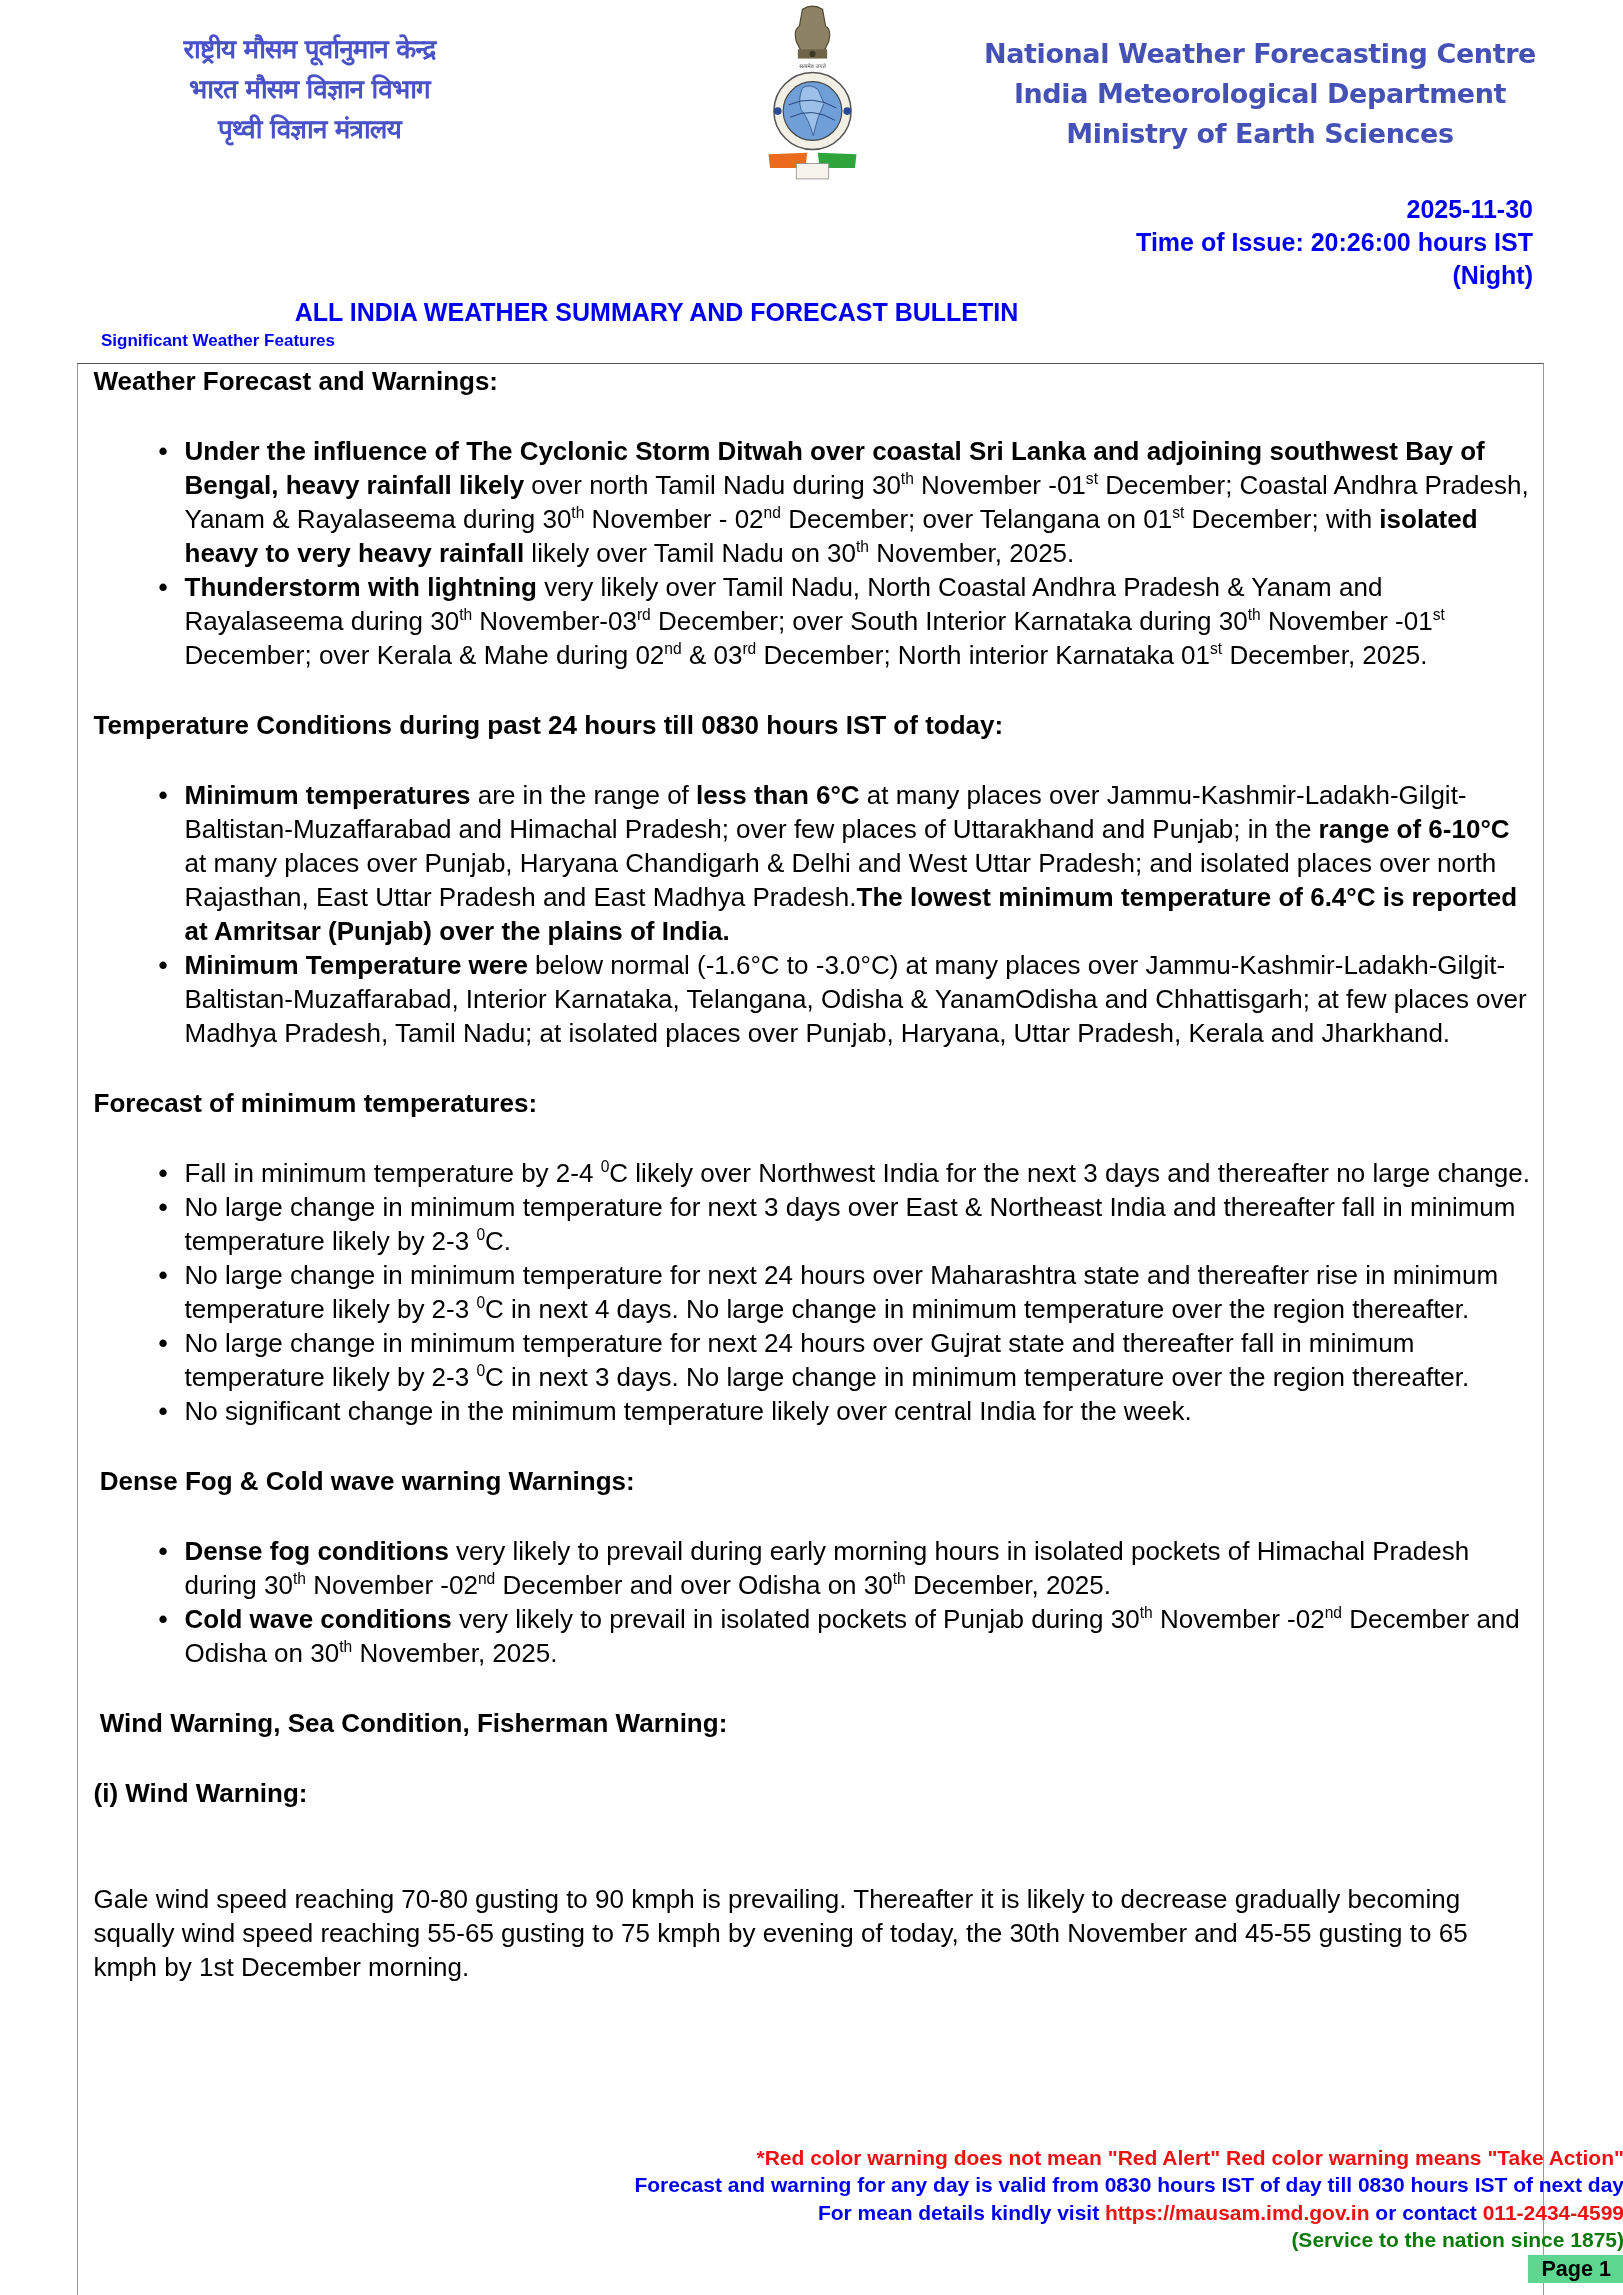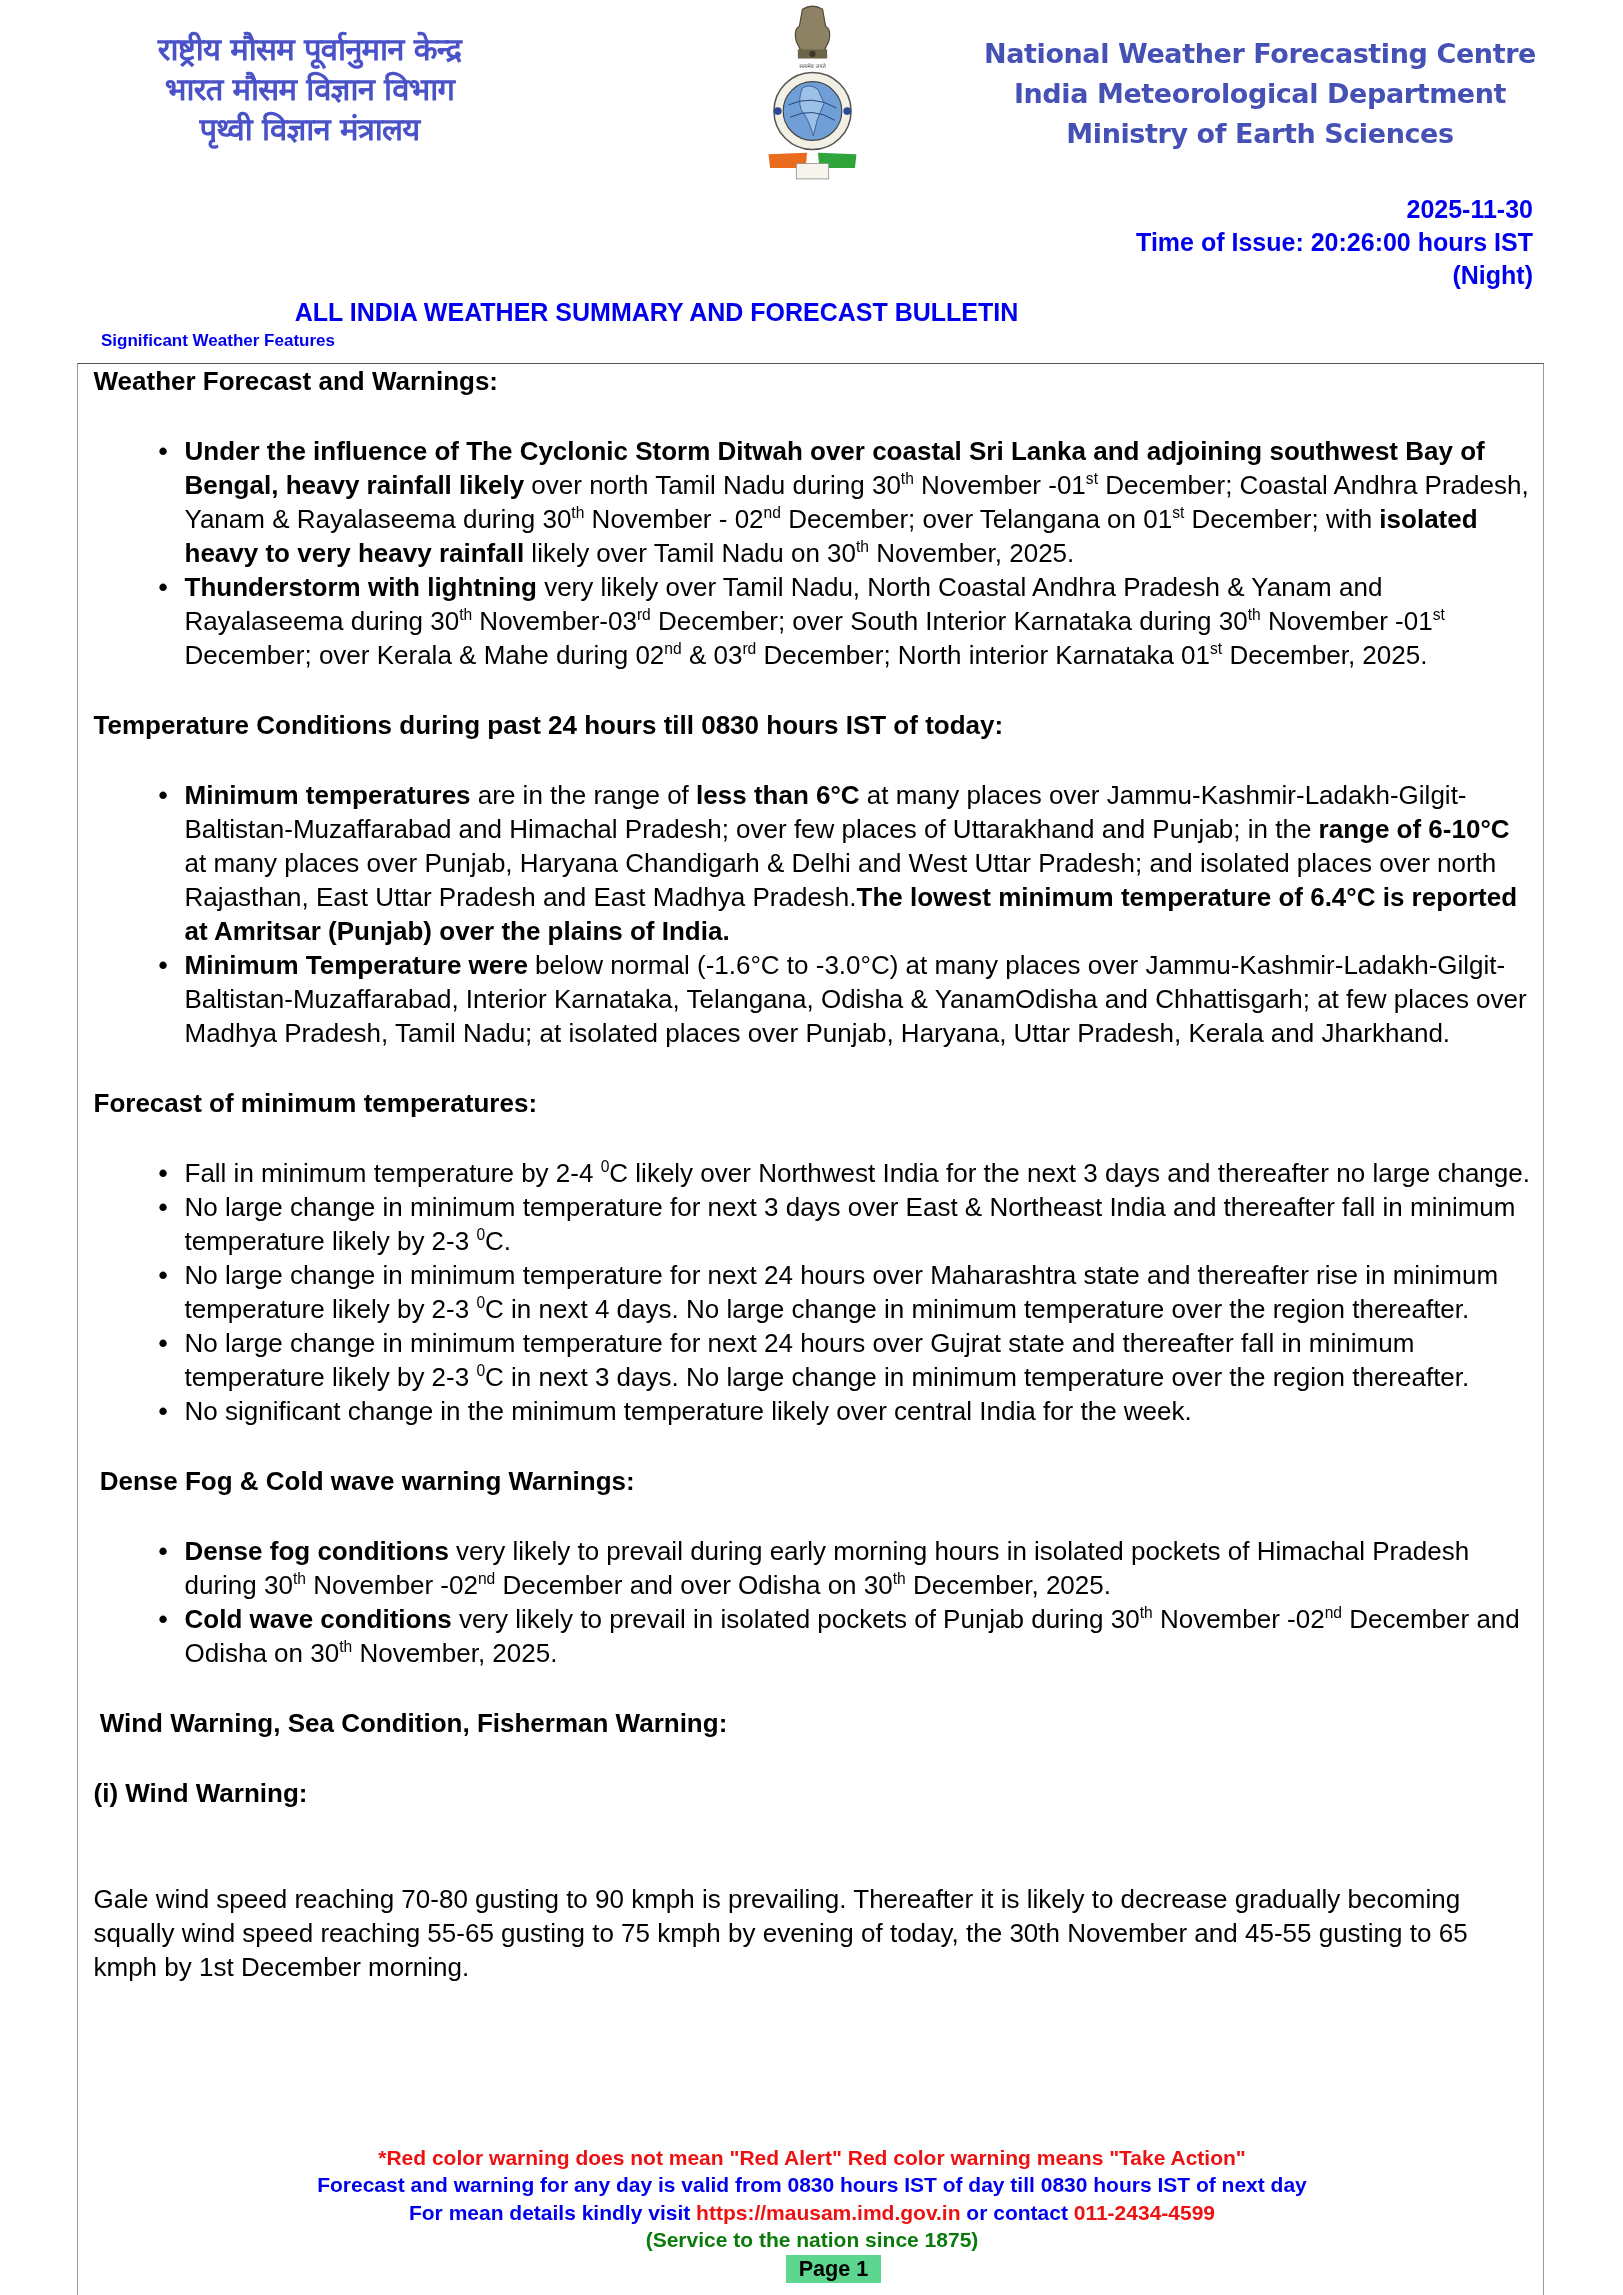--- a/index.html
+++ b/index.html
@@ -2,21 +2,21 @@
 <html style="font-size:12.4px"><head>
 <meta charset="utf-8">
 <style>
   html, body { margin:0; padding:0; background:#ffffff; }
   body { width:1624px; height:2295px; position:relative; overflow:hidden;
          font-family:"Liberation Sans", "DejaVu Sans", sans-serif; color:#000; }
 
   
   .hindi-block { position:absolute; left:93px; top:29px; width:433px; text-align:center;
                  color:#4a52c8; font-family:"DejaVu Sans", sans-serif; font-weight:bold;
-                 font-size:31px; line-height:40px; letter-spacing:-0.8px; }
+                 font-size:26px; line-height:40px; letter-spacing:-0.8px; }
   .emblem { position:absolute; left:762px; top:3.1px; width:101px; height:179px; }
   .eng-block { position:absolute; left:974px; top:34px; width:572px; text-align:center;
                color:#4651b5; font-weight:bold; font-size:27px; line-height:40px;
                font-family:"DejaVu Sans", sans-serif; letter-spacing:-0.4px; }
   .issue-block { position:absolute; right:91px; top:193px; text-align:right; color:#0000ee;
                  font-weight:bold; font-size:25px; line-height:33px; }
   .bulletin-title { position:absolute; left:0; width:1313px; top:298px; text-align:center;
                     color:#0000ee; font-weight:bold; font-size:25px; }
   .sig-title { position:absolute; left:101px; top:331px; color:#0000ee; font-weight:bold; font-size:17px; }
 
@@ -26,21 +26,21 @@
               border-top:1.5px solid #555; border-bottom:2.3px solid #000; box-sizing:border-box; }
   .content { position:absolute; left:15.5px; top:0; width:1438px; font-size:26px; line-height:34px; }
   .sec-head { font-weight:bold; margin:0; }
   ul.bl { margin:0; padding-left:0; list-style:none; }
   ul.bl li { position:relative; padding-left:91px; }
   ul.bl li::before { content:"\2022"; position:absolute; left:65px; top:0; font-weight:bold; }
   sup { font-size:60%; line-height:0; vertical-align:super; }
   .gap-m { height:36px; }
 
   
-  .footer { position:absolute; left:0; width:1624px; top:2144px; text-align:center;
+  .footer { position:absolute; left:0; width:1624px; top:2144px; text-align:right;
             font-weight:bold; font-size:21px; line-height:27.4px; }
   .red { color:#ee1111; }
   .blue { color:#0000ee; }
   .green { color:#0a7a0a; }
   .page-badge { display:inline-block; background:#5dd68f; color:#000; padding:0 13px;
                 font-size:21.6px; line-height:28px; margin-top:1.5px;margin-left:43px; }
 </style>
 </head>
 <body>
 

